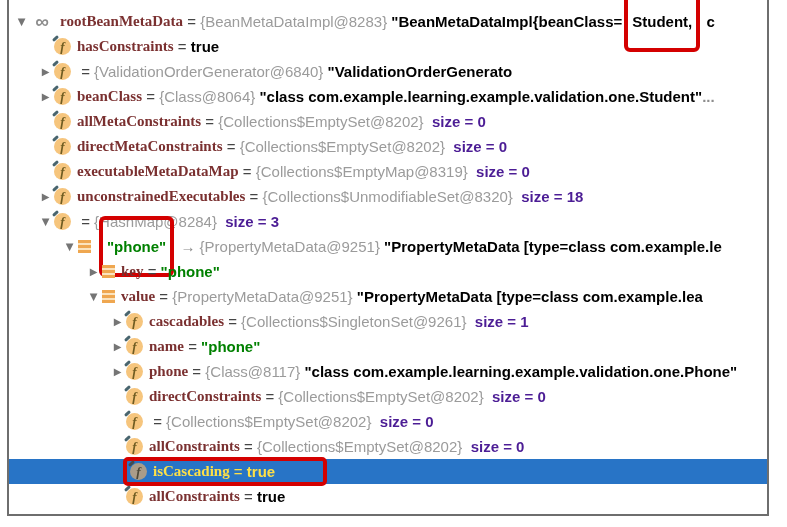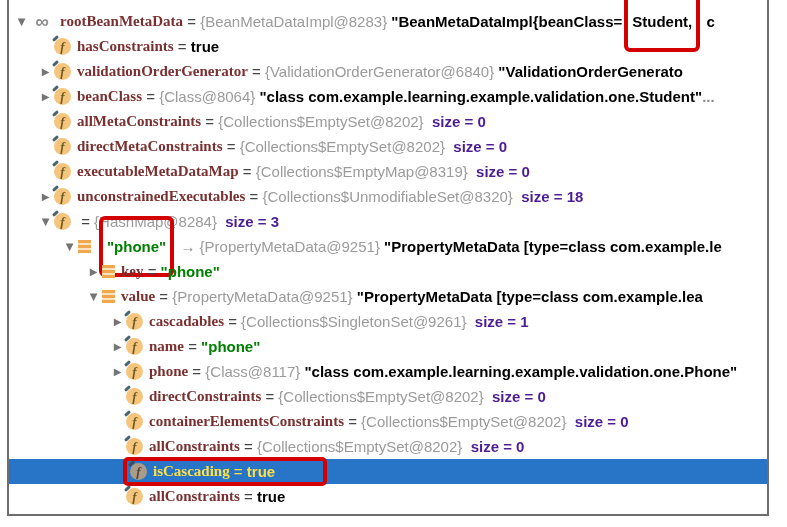--- a/index.html
+++ b/index.html
@@ -110,32 +110,32 @@
     white-space: pre;
   }
 </style>
 </head>
 <body>
 
 <div class="frame">
   <div id="tree">
       <div class="row" style="padding-left: 4px;"><span class="arrow">▼</span><span class="icn watch">∞</span><span class="seg seg-name">rootBeanMetaData</span><span class="seg seg-eq"> = </span><span class="seg seg-ref">{BeanMetaDataImpl@8283} </span><span class="seg seg-str">"BeanMetaDataImpl{beanClass=</span><span class="seg seg-str redbox">Student,</span><span class="seg seg-str"> c</span></div>
       <div class="row" style="padding-left: 28px;"><span class="arrow"></span><span class="icn field">f</span><span class="seg seg-name">hasConstraints</span><span class="seg seg-eq"> = </span><span class="seg seg-str">true</span></div>
-      <div class="row" style="padding-left: 28px;"><span class="arrow">▶</span><span class="icn field">f</span><span class="seg seg-name">validationOrderGenerator</span><span class="seg seg-eq"> = </span><span class="seg seg-ref">{ValidationOrderGenerator@6840} </span><span class="seg seg-str">"ValidationOrderGenerato</span></div>
+      <div class="row" style="padding-left: 28px;"><span class="arrow">▶</span><span class="icn field">f</span><span class="seg seg-eq"> = </span><span class="seg seg-ref">{ValidationOrderGenerator@6840} </span><span class="seg seg-str">"ValidationOrderGenerato</span></div>
       <div class="row" style="padding-left: 28px;"><span class="arrow">▶</span><span class="icn field">f</span><span class="seg seg-name">beanClass</span><span class="seg seg-eq"> = </span><span class="seg seg-ref">{Class@8064} </span><span class="seg seg-str">"class com.example.learning.example.validation.one.Student"</span><span class="seg seg-ellipsis">...</span></div>
       <div class="row" style="padding-left: 28px;"><span class="arrow"></span><span class="icn field">f</span><span class="seg seg-name">allMetaConstraints</span><span class="seg seg-eq"> = </span><span class="seg seg-ref">{Collections$EmptySet@8202}</span><span class="seg seg-meta">  size = 0</span></div>
       <div class="row" style="padding-left: 28px;"><span class="arrow"></span><span class="icn field">f</span><span class="seg seg-name">directMetaConstraints</span><span class="seg seg-eq"> = </span><span class="seg seg-ref">{Collections$EmptySet@8202}</span><span class="seg seg-meta">  size = 0</span></div>
       <div class="row" style="padding-left: 28px;"><span class="arrow"></span><span class="icn field">f</span><span class="seg seg-name">executableMetaDataMap</span><span class="seg seg-eq"> = </span><span class="seg seg-ref">{Collections$EmptyMap@8319}</span><span class="seg seg-meta">  size = 0</span></div>
       <div class="row" style="padding-left: 28px;"><span class="arrow">▶</span><span class="icn field">f</span><span class="seg seg-name">unconstrainedExecutables</span><span class="seg seg-eq"> = </span><span class="seg seg-ref">{Collections$UnmodifiableSet@8320}</span><span class="seg seg-meta">  size = 18</span></div>
       <div class="row" style="padding-left: 28px;"><span class="arrow">▼</span><span class="icn field">f</span><span class="seg seg-eq"> = </span><span class="seg seg-ref">{HashMap@8284}</span><span class="seg seg-meta">  size = 3</span></div>
       <div class="row" style="padding-left: 52px;"><span class="arrow">▼</span><span class="icn entry"></span><span class="seg seg-green redbox">"phone"</span><span class="seg seg-arrowsym"> → </span><span class="seg seg-ref">{PropertyMetaData@9251} </span><span class="seg seg-str">"PropertyMetaData [type=class com.example.le</span></div>
       <div class="row" style="padding-left: 76px;"><span class="arrow">▶</span><span class="icn entry"></span><span class="seg seg-name">key</span><span class="seg seg-eq"> = </span><span class="seg seg-green">"phone"</span></div>
       <div class="row" style="padding-left: 76px;"><span class="arrow">▼</span><span class="icn entry"></span><span class="seg seg-name">value</span><span class="seg seg-eq"> = </span><span class="seg seg-ref">{PropertyMetaData@9251} </span><span class="seg seg-str">"PropertyMetaData [type=class com.example.lea</span></div>
       <div class="row" style="padding-left: 100px;"><span class="arrow">▶</span><span class="icn field">f</span><span class="seg seg-name">cascadables</span><span class="seg seg-eq"> = </span><span class="seg seg-ref">{Collections$SingletonSet@9261}</span><span class="seg seg-meta">  size = 1</span></div>
       <div class="row" style="padding-left: 100px;"><span class="arrow">▶</span><span class="icn field">f</span><span class="seg seg-name">name</span><span class="seg seg-eq"> = </span><span class="seg seg-green">"phone"</span></div>
       <div class="row" style="padding-left: 100px;"><span class="arrow">▶</span><span class="icn field">f</span><span class="seg seg-name">phone</span><span class="seg seg-eq"> = </span><span class="seg seg-ref">{Class@8117} </span><span class="seg seg-str">"class com.example.learning.example.validation.one.Phone"</span></div>
       <div class="row" style="padding-left: 100px;"><span class="arrow"></span><span class="icn field">f</span><span class="seg seg-name">directConstraints</span><span class="seg seg-eq"> = </span><span class="seg seg-ref">{Collections$EmptySet@8202}</span><span class="seg seg-meta">  size = 0</span></div>
-      <div class="row" style="padding-left: 100px;"><span class="arrow"></span><span class="icn field">f</span><span class="seg seg-name">containerElementsConstraints</span><span class="seg seg-eq"> = </span><span class="seg seg-ref">{Collections$EmptySet@8202}</span><span class="seg seg-meta">  size = 0</span></div>
+      <div class="row" style="padding-left: 100px;"><span class="arrow"></span><span class="icn field">f</span><span class="seg seg-eq"> = </span><span class="seg seg-ref">{Collections$EmptySet@8202}</span><span class="seg seg-meta">  size = 0</span></div>
       <div class="row" style="padding-left: 100px;"><span class="arrow"></span><span class="icn field">f</span><span class="seg seg-name">allConstraints</span><span class="seg seg-eq"> = </span><span class="seg seg-ref">{Collections$EmptySet@8202}</span><span class="seg seg-meta">  size = 0</span></div>
       <div class="row selected" style="padding-left: 100px;"><span class="arrow"></span><span class="rowbox"><span class="icn field">f</span><span class="seg seg-name">isCascading</span><span class="seg seg-eq"> = </span><span class="seg seg-str">true</span></span></div>
       <div class="row" style="padding-left: 100px;"><span class="arrow"></span><span class="icn field">f</span><span class="seg seg-name">allConstraints</span><span class="seg seg-eq"> = </span><span class="seg seg-str">true</span></div>
     </div>
 </div>
 
 </body></html>

